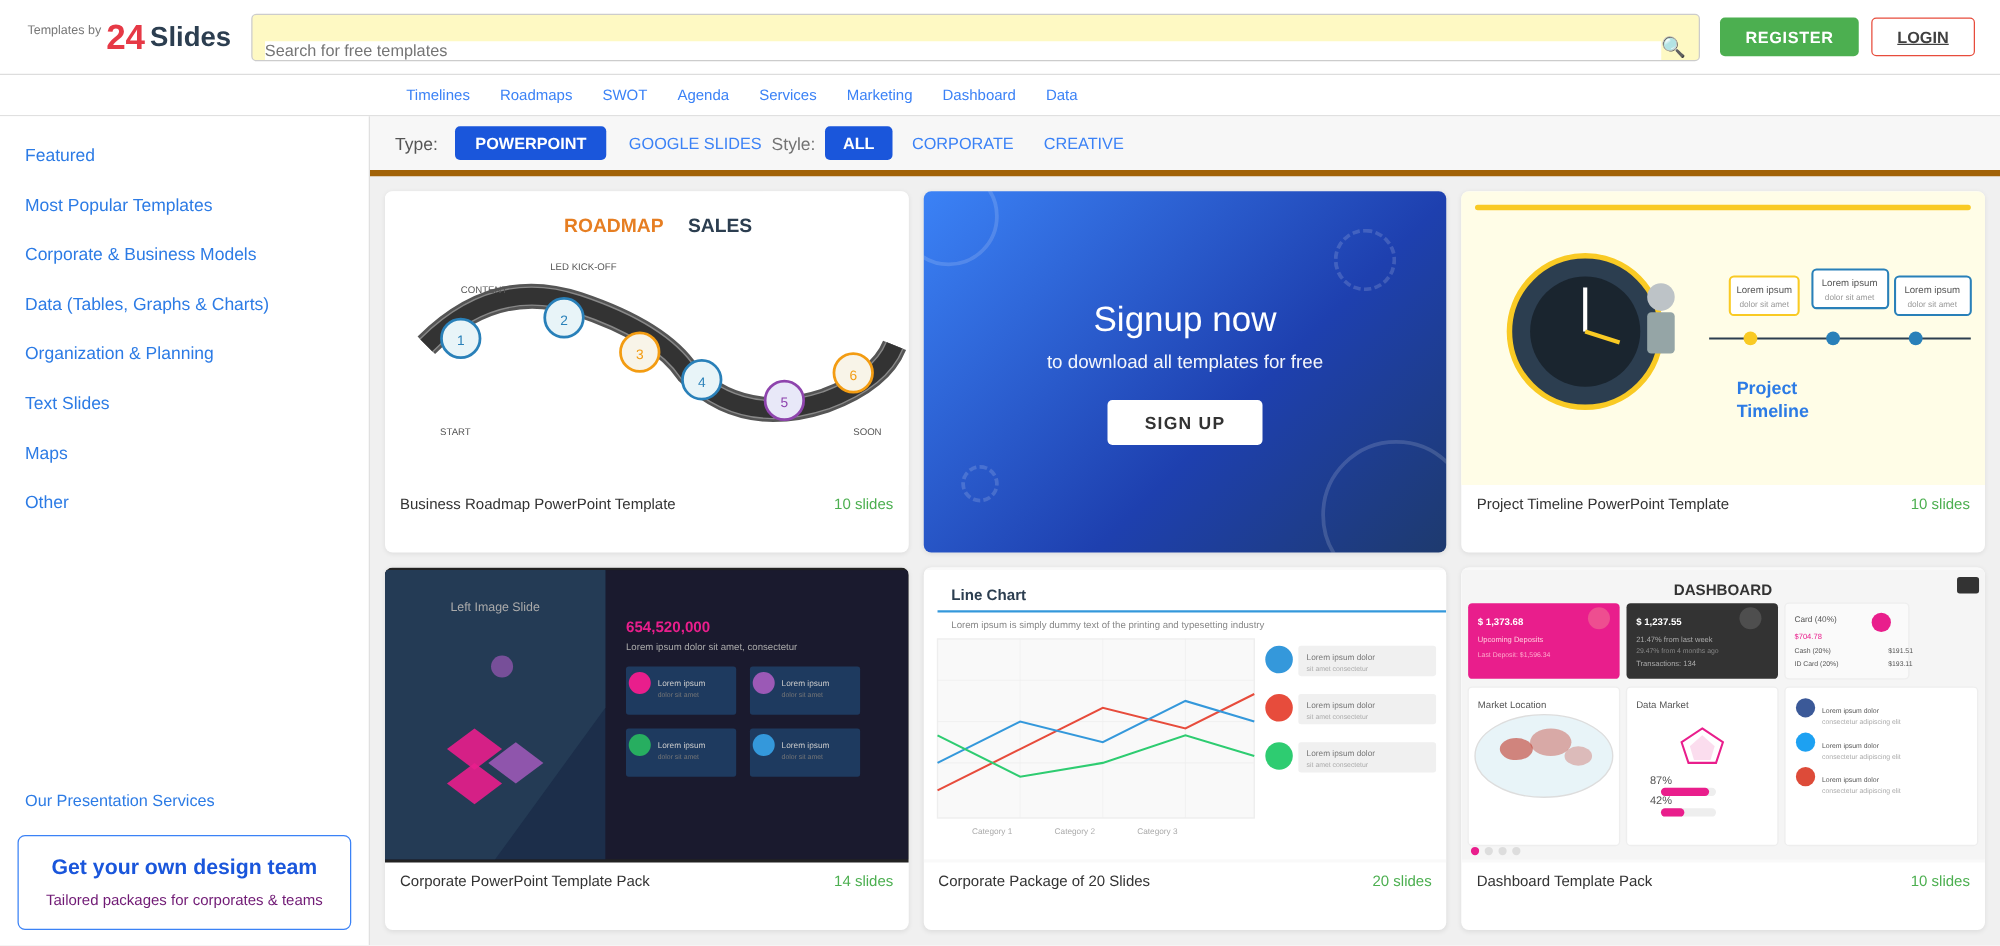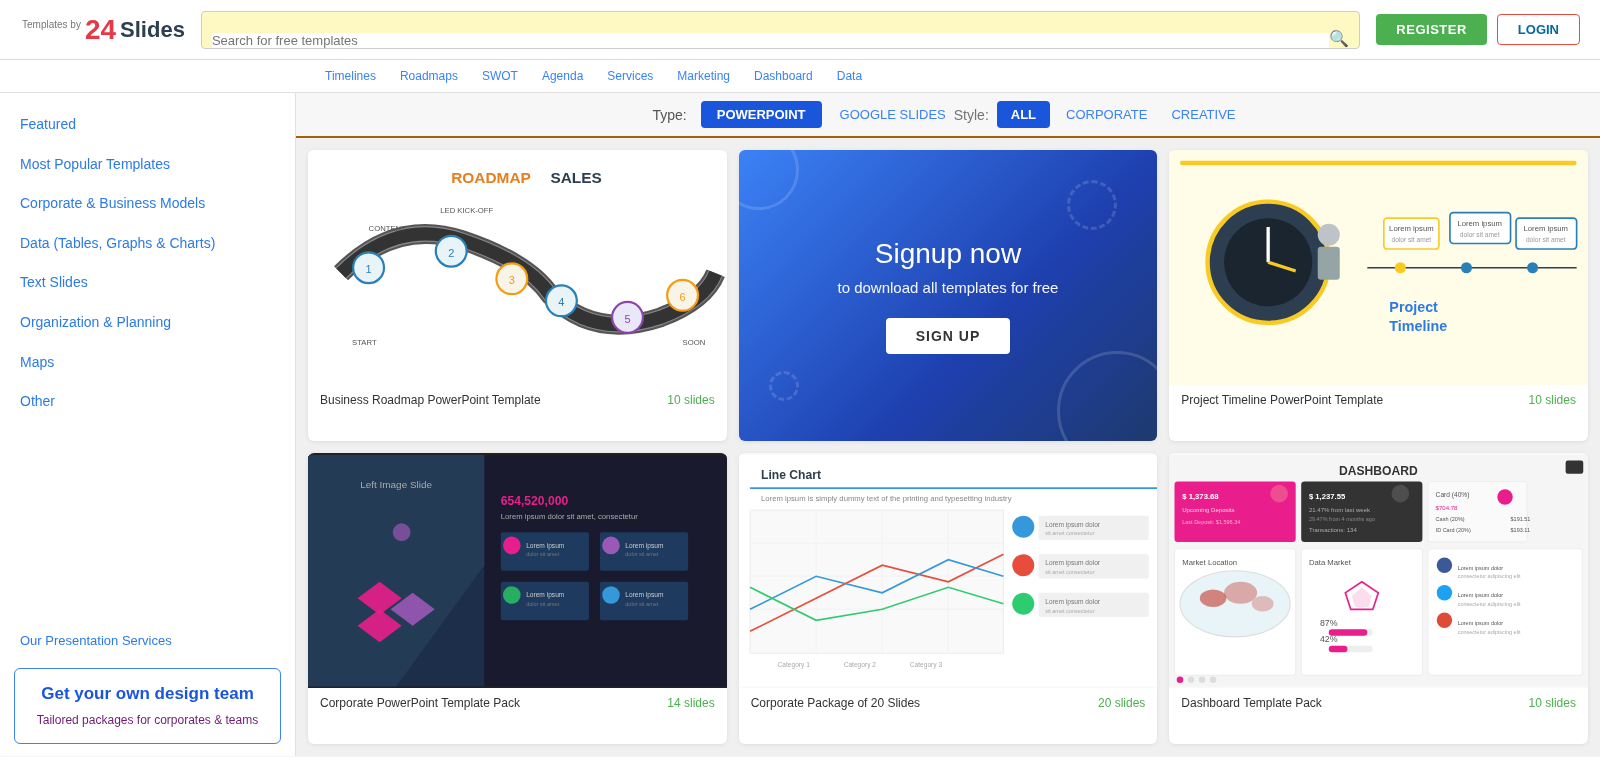--- a/index.html
+++ b/index.html
@@ -67,27 +67,28 @@
       border: none;
       padding: 8px 20px;
       border-radius: 4px;
       font-weight: bold;
       font-size: 13px;
       letter-spacing: 0.5px;
       cursor: pointer;
     }
     .btn-login {
       background: #fff;
-      color: #0369a1;
+      color: #404040;
       border: 1.5px solid #e74c3c;
       padding: 7px 20px;
       border-radius: 4px;
       font-weight: bold;
       font-size: 13px;
       cursor: pointer;
+      text-decoration: underline;
     }
 
     
     .filter-bar {
       background: #fff;
       padding: 6px 20px 6px 316px;
       border-bottom: 1px solid #e0e0e0;
       display: flex;
       gap: 6px;
       align-items: center;
@@ -168,22 +169,22 @@
       display: flex;
       flex-direction: column;
     }
 
     
     .type-style-bar {
       background: #f7f7f7;
       padding: 8px 20px;
       display: flex;
       align-items: center;
-      justify-content: center;
-      border-bottom: 2px solid #a16207;
+      justify-content: flex-start;
+      border-bottom: 5px solid #a16207;
     }
     .type-section { display: flex; align-items: center; gap: 10px; }
     .type-label { font-size: 14px; color: #555; font-weight: normal; margin-right: 4px; }
     .btn-type-active {
       background: #1a56db;
       color: #fff;
       border: none;
       padding: 6px 16px;
       border-radius: 4px;
       font-size: 13px;
@@ -337,22 +338,22 @@
 </div>
 
 <div class="main-layout">
 
   <aside class="sidebar">
     <nav class="sidebar-nav">
       <div class="sidebar-item">Featured</div>
       <div class="sidebar-item">Most Popular Templates</div>
       <div class="sidebar-item">Corporate &amp; Business Models</div>
       <div class="sidebar-item">Data (Tables, Graphs &amp; Charts)</div>
+      <div class="sidebar-item">Organization &amp; Planning</div>
       <div class="sidebar-item">Text Slides</div>
-      <div class="sidebar-item">Organization &amp; Planning</div>
       <div class="sidebar-item">Maps</div>
       <div class="sidebar-item">Other</div>
     </nav>
     <div class="sidebar-services-label">Our Presentation Services</div>
     <div class="sidebar-promo">
       <div class="sidebar-promo-title">Get your own design team</div>
       <div class="sidebar-promo-sub">Tailored packages for corporates &amp; teams</div>
     </div>
   </aside>
 

